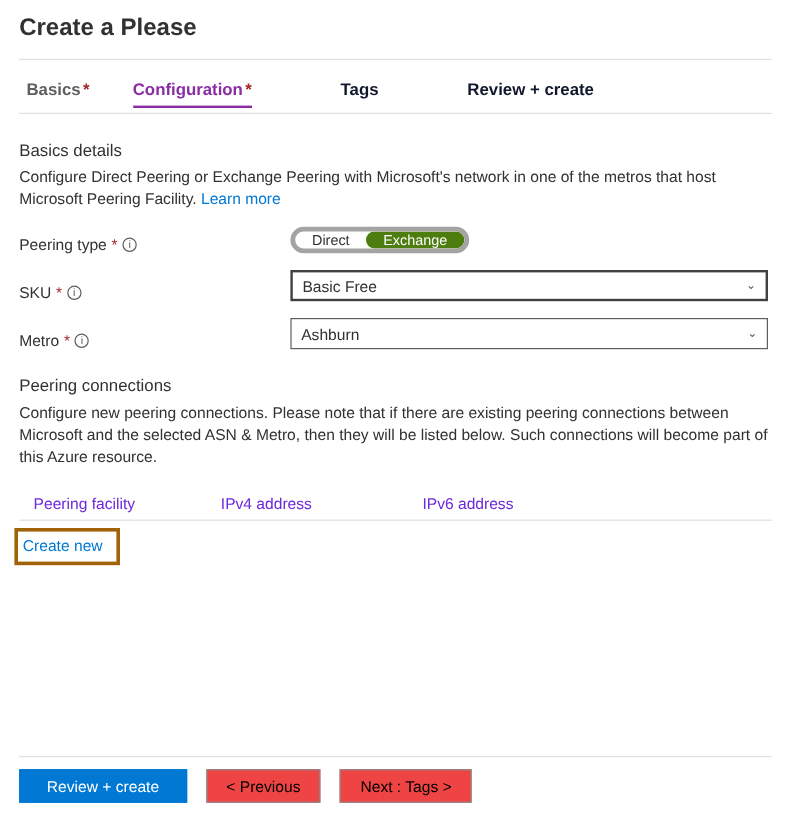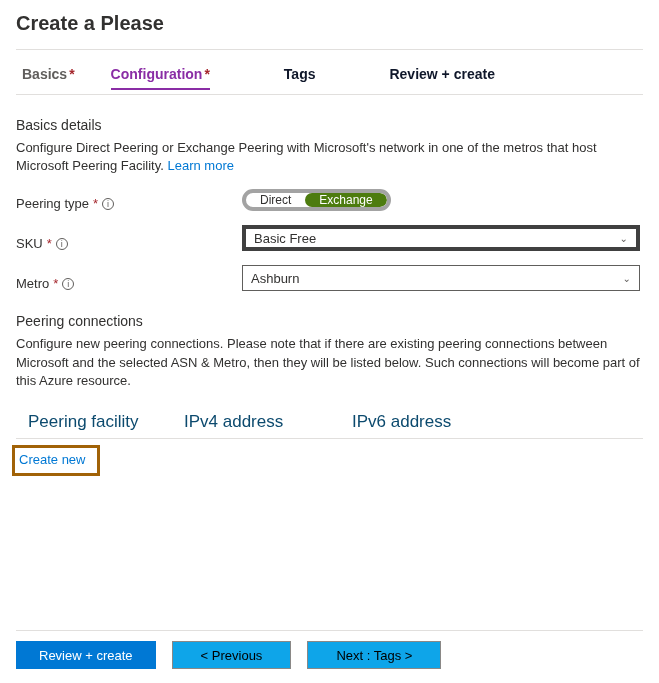--- a/index.html
+++ b/index.html
@@ -109,33 +109,33 @@
       border: 1px solid #605e5c;
       padding: 0 8px;
       display: flex;
       align-items: center;
       justify-content: space-between;
       cursor: pointer;
       font-size: 13px;
       background: #fff;
     }
     .select.highlighted {
-      border: 4px solid #404040;
+      border: 2px solid #404040;
     }
     .chevron {
       font-size: 10px;
       color: #605e5c;
     }
     .table-header {
       display: flex;
       border-bottom: 1px solid #e1dfdd;
       padding: 8px 0 6px;
       margin-top: 14px;
     }
-    .th { font-size: 17px; color: #0c4a6e; }
+    .th { font-size: 13px; color: #6d28d9; }
     .th1 { width: 168px; padding-left: 12px; }
     .th2 { width: 168px; }
     .th3 { width: 168px; }
     .create-new-wrap {
       display: inline-block;
       border: 3px solid #a16207;
       padding: 4px 12px 6px 4px;
       margin-top: 6px;
       margin-left: -4px;
     }
@@ -146,23 +146,23 @@
       left: 16px;
       right: 16px;
     }
     .footer-buttons {
       display: flex;
       gap: 16px;
       margin-top: 10px;
     }
     .btn {
       height: 28px;
-      padding: 0 28px;
+      padding: 0 16px;
       border: 1px solid #8a8886;
-      background: #0ea5e9;
+      background: #ef4444;
       cursor: pointer;
       font-size: 13px;
       font-family: inherit;
     }
     .btn.primary {
       background: #0078d4;
       border-color: #0078d4;
       color: #fff;
       padding: 0 22px;
     }

